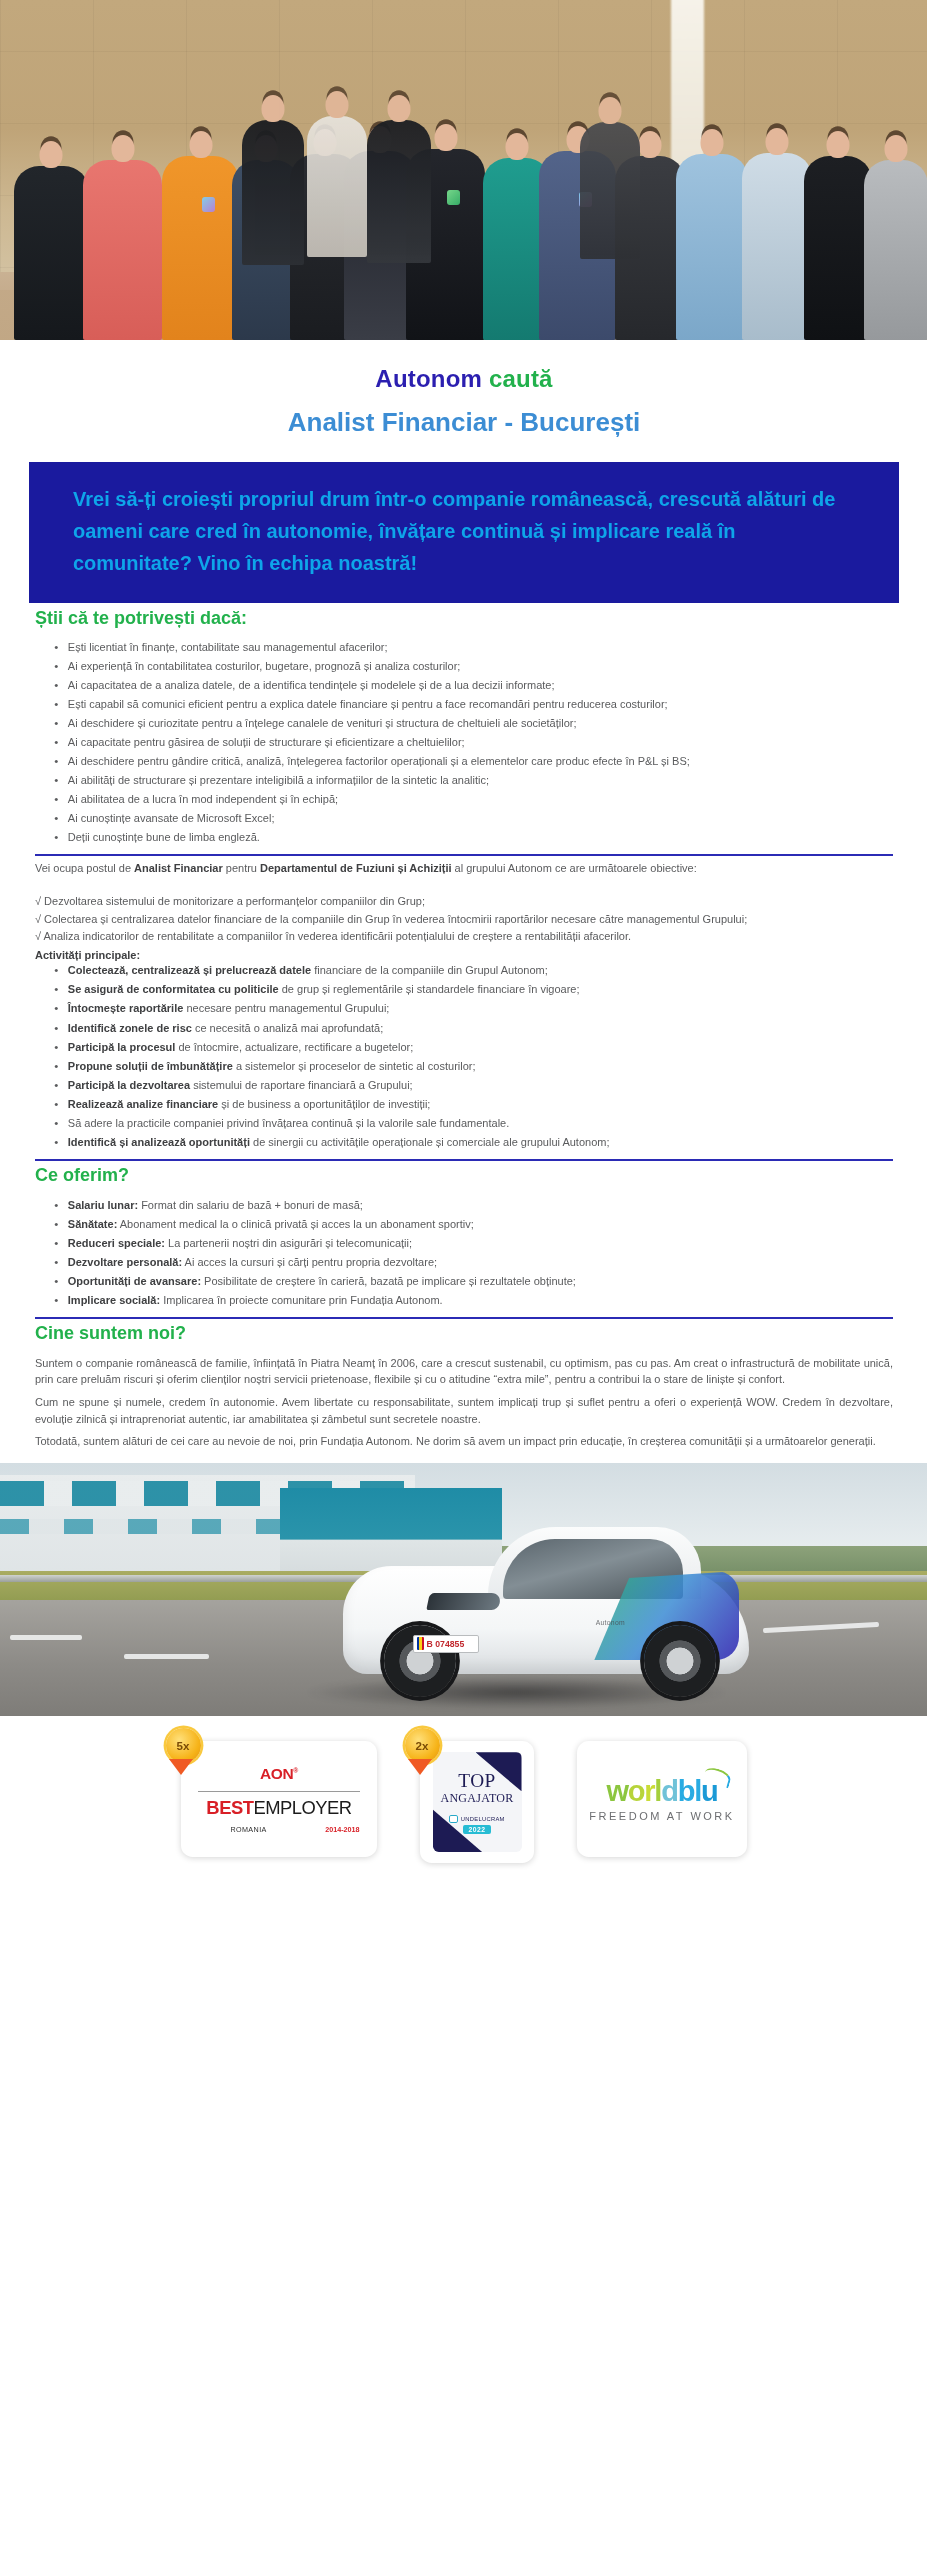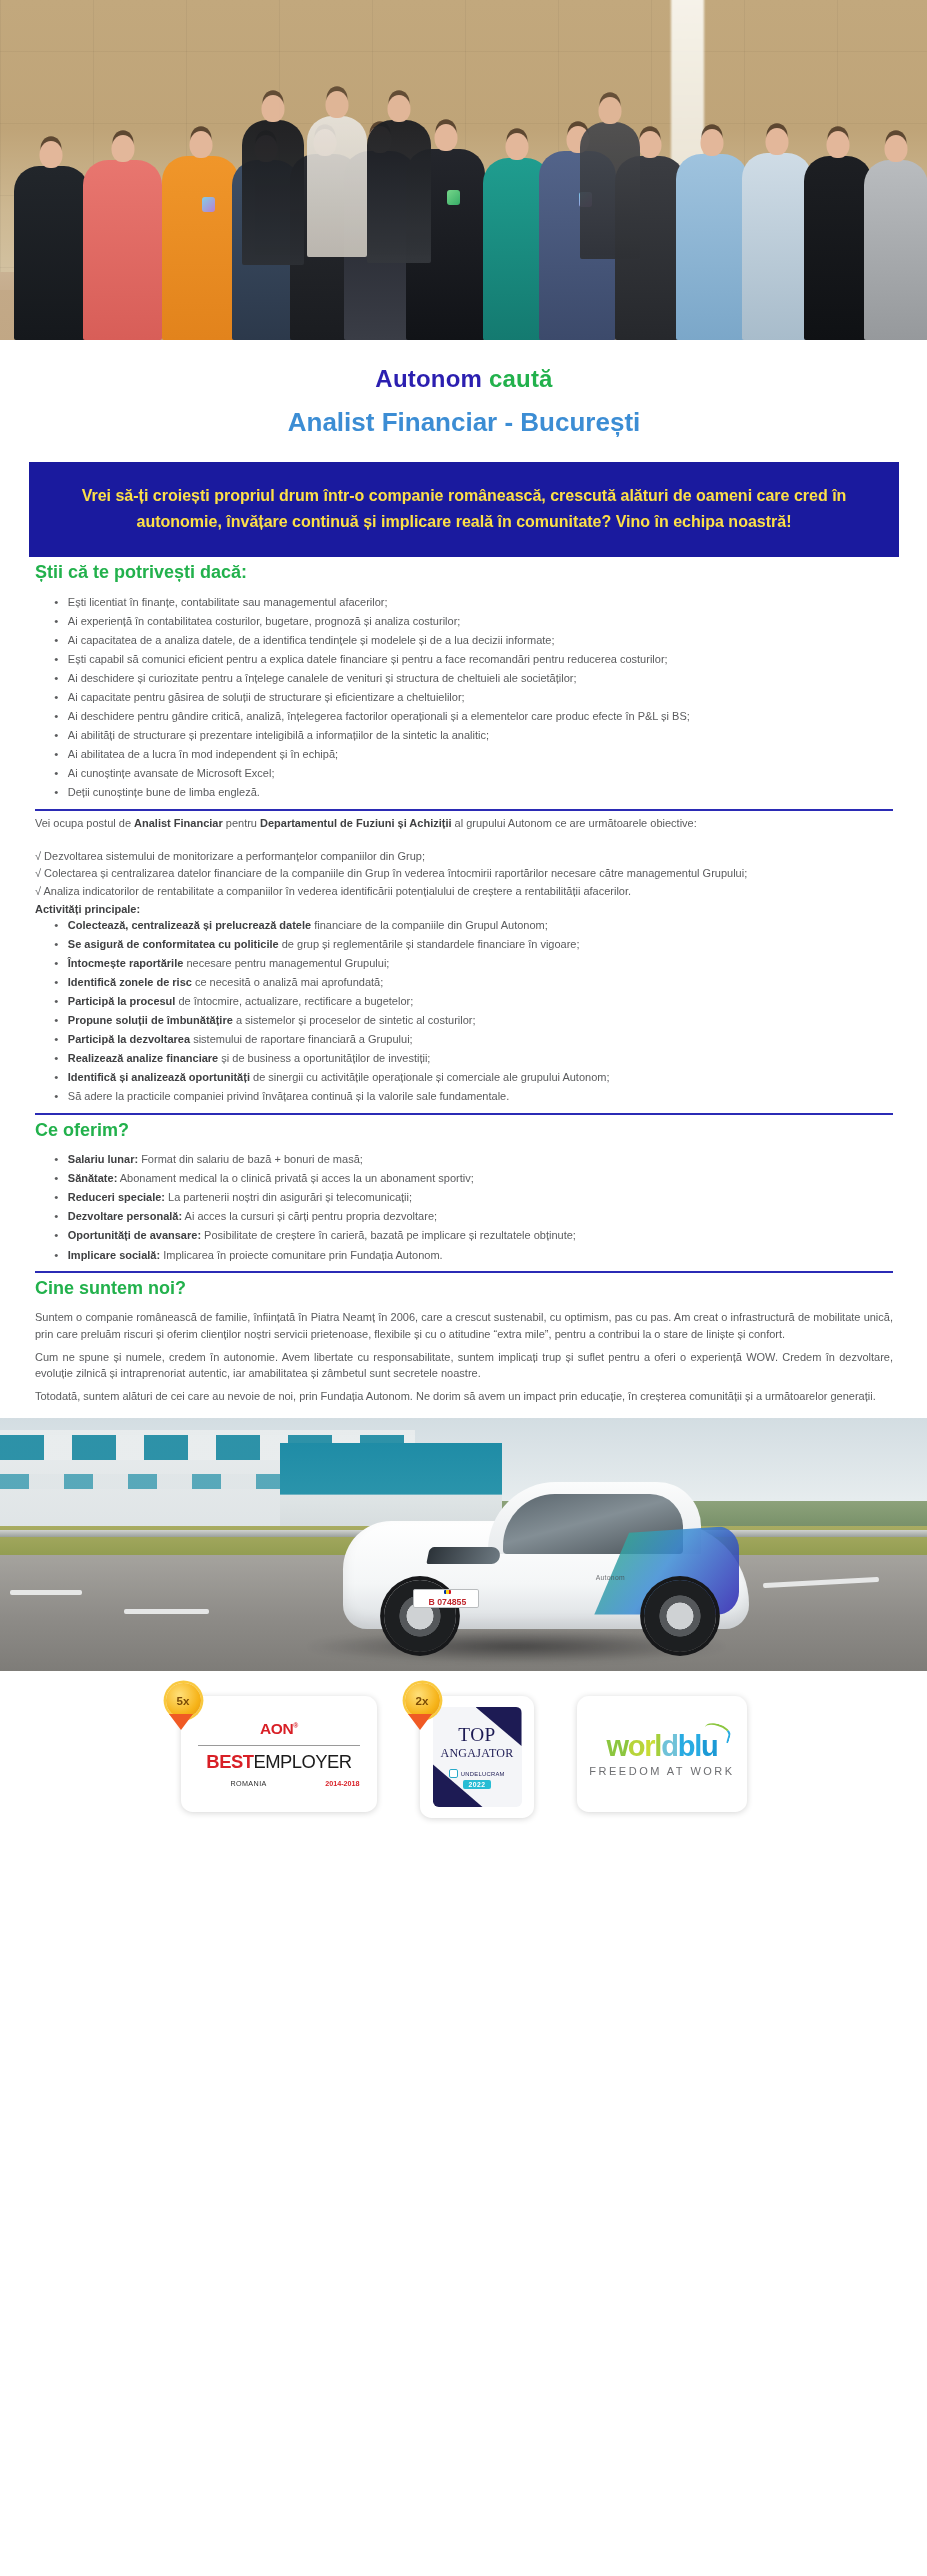--- a/index.html
+++ b/index.html
@@ -103,23 +103,23 @@
     font-size: 26px;
     font-weight: bold;
     color: #3c8dd4;
     line-height: 1.2;
   }
 
   
   .banner {
     margin: 9.7px 29px 0;
     background: #1a1a9e;
-    color: #fde047;
-    text-align: center;
-    font-size: 16px;
+    color: #0ea5e9;
+    text-align: left;
+    font-size: 20px;
     font-weight: bold;
     line-height: 1.62;
     padding: 21px 44px 23px;
   }
 
   
   .content { padding: 0 35px; }
 
   .section-rule {
     height: 1.9px;
@@ -298,21 +298,20 @@
     position: absolute;
     left: 70px; bottom: 46px;
     width: 66px; height: 18.4px;
     background: #fff;
     border: 1px solid #b9bcbe;
     border-radius: 1.9px;
     display: flex; align-items: center; gap: 2.9px;
     padding-left: 2.9px;
     font-size: 8.7px; font-weight: bold; color: #c1272d;
     font-family: "Liberation Sans", sans-serif;
-    flex-direction: column;
   }
   .car-plate .ro-flag {
     width: 6.8px; height: 12.6px;
     background: linear-gradient(90deg,#0033a0 33%, #fcd116 33% 66%, #ce1126 66%);
     border-radius: 1px;
   }
   .car-lights {
     position: absolute;
     left: 85px; bottom: 89px;
     width: 72px; height: 17.4px;
@@ -592,22 +591,22 @@
 
     <ul class="bullets">
       <li><b>Colectează, centralizează și prelucrează datele</b><span> financiare de la companiile din Grupul Autonom;</span></li>
       <li><b>Se asigură de conformitatea cu politicile</b><span> de grup și reglementările și standardele financiare în vigoare;</span></li>
       <li><b>Întocmește raportările</b><span> necesare pentru managementul Grupului;</span></li>
       <li><b>Identifică zonele de risc</b><span> ce necesită o analiză mai aprofundată;</span></li>
       <li><b>Participă la procesul</b><span> de întocmire, actualizare, rectificare a bugetelor;</span></li>
       <li><b>Propune soluții de îmbunătățire</b><span> a sistemelor și proceselor de sintetic al costurilor;</span></li>
       <li><b>Participă la dezvoltarea</b><span> sistemului de raportare financiară a Grupului;</span></li>
       <li><b>Realizează analize financiare</b><span> și de business a oportunităților de investiții;</span></li>
+      <li><b></b><span>Să adere la practicile companiei privind învățarea continuă și la valorile sale fundamentale.</span></li>
       <li><b>Identifică și analizează oportunități</b><span> de sinergii cu activitățile operaționale și comerciale ale grupului Autonom;</span></li>
-      <li><b></b><span>Să adere la practicile companiei privind învățarea continuă și la valorile sale fundamentale.</span></li>
     </ul>
 
     <div class="section-rule"></div>
     <h2 class="section-title">Ce oferim?</h2>
     <ul class="bullets">
       <li><b>Salariu lunar:</b><span> Format din salariu de bază + bonuri de masă;</span></li>
       <li><b>Sănătate:</b><span> Abonament medical la o clinică privată și acces la un abonament sportiv;</span></li>
       <li><b>Reduceri speciale:</b><span> La partenerii noștri din asigurări și telecomunicații;</span></li>
       <li><b>Dezvoltare personală:</b><span> Ai acces la cursuri și cărți pentru propria dezvoltare;</span></li>
       <li><b>Oportunități de avansare:</b><span> Posibilitate de creștere în carieră, bazată pe implicare și rezultatele obținute;</span></li>

